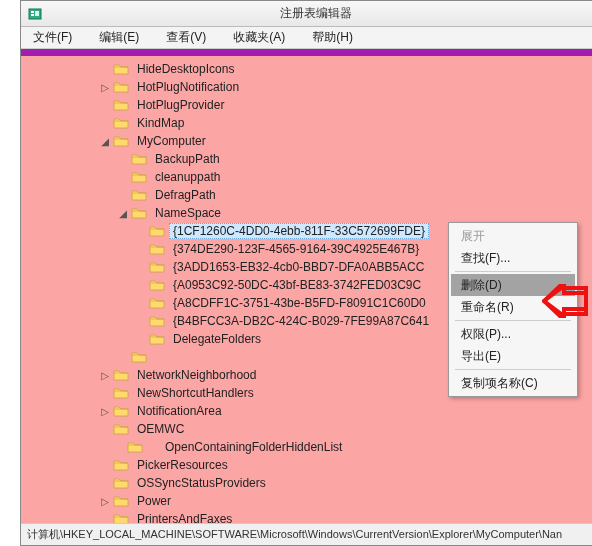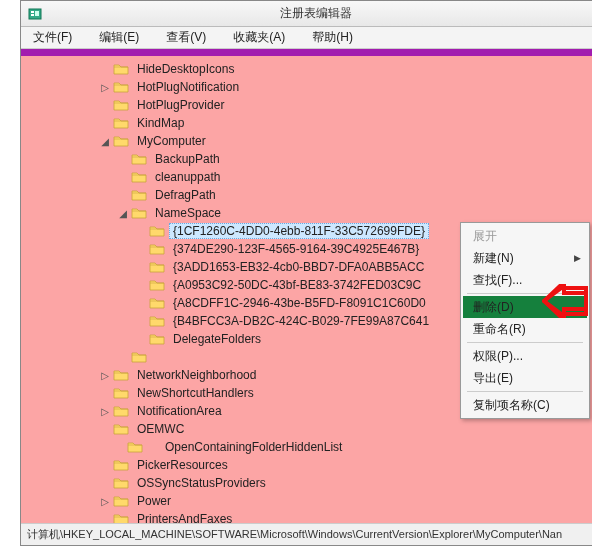--- a/index.html
+++ b/index.html
@@ -12,24 +12,24 @@
   .menu-item { padding: 2px 8px; color: #222; cursor: default; }
   .content { flex: 1; background: #fca5a5; overflow: hidden; position: relative; border-top: 7px solid #a21caf; }
   .tree { position: absolute; inset: 0; overflow: auto; padding: 4px 0 4px 6px; }
   .node { display: flex; align-items: center; height: 18px; white-space: nowrap; }
   .node .toggle { width: 12px; text-align: center; color: #555; font-size: 10px; cursor: default; }
   .node .folder { width: 16px; height: 14px; margin: 0 4px 0 2px; display: inline-block; }
   .folder svg { display: block; }
   .node .label { color: #222; padding: 1px 4px; }
   .node.selected .label { background: #cde8ff; border: 1px dotted #6aa9e0; padding: 0 3px; }
   .statusbar { height: 22px; background: #f0f0f0; border-top: 1px solid #ccc; display: flex; align-items: center; padding: 0 6px; overflow: hidden; white-space: nowrap; color: #333; font-size: 11px; }
-  .context-menu { position: absolute; top: 222px; left: 460px; width: 130px; background: #f6f6f6; border: 1px solid #999; box-shadow: 2px 2px 4px rgba(0,0,0,.25); padding: 2px; z-index: 20; }
+  .context-menu { position: absolute; top: 222px; left: 448px; width: 130px; background: #f6f6f6; border: 1px solid #999; box-shadow: 2px 2px 4px rgba(0,0,0,.25); padding: 2px; z-index: 20; }
   .ctx-item { height: 22px; display: flex; align-items: center; padding: 0 10px; color: #222; position: relative; cursor: default; }
   .ctx-item.disabled { color: #999; }
-  .ctx-item.highlight { background: #15803d; }
+  .ctx-item.highlight { background: #a3a3a3; }
   .ctx-item .arrow-sub { position: absolute; right: 6px; font-size: 9px; color: #444; }
   .ctx-sep { height: 1px; background: #ccc; margin: 2px 4px; }
   .red-arrow { position: absolute; top: 284px; left: 542px; z-index: 30; }
 </style>
 </head>
 <body>
 
 <div class="window">
 
   <div class="titlebar">
@@ -185,21 +185,21 @@
           <span class="label">{A0953C92-50DC-43bf-BE83-3742FED03C9C</span>
         </div>
         <div class="node" style="padding-left: 108px;">
           <span class="toggle"></span>
           <span class="folder">
             <svg width="16" height="14">
               <path d="M1 3 L6 3 L8 5 L15 5 L15 12 L1 12 Z" fill="#ffd96b" stroke="#c9a33a" stroke-width="0.8"></path>
               <path d="M1 5 L15 5" stroke="#c9a33a" stroke-width="0.6"></path>
             </svg>
           </span>
-          <span class="label">{A8CDFF1C-2946-43be-B5FD-F8091C1C60D0</span>
+          <span class="label">{A8CDFF1C-3751-43be-B5FD-F8091C1C60D0</span>
         </div>
         <div class="node" style="padding-left: 108px;">
           <span class="toggle"></span>
           <span class="folder">
             <svg width="16" height="14">
               <path d="M1 3 L6 3 L8 5 L15 5 L15 12 L1 12 Z" fill="#ffd96b" stroke="#c9a33a" stroke-width="0.8"></path>
               <path d="M1 5 L15 5" stroke="#c9a33a" stroke-width="0.6"></path>
             </svg>
           </span>
           <span class="label">{B4BFCC3A-DB2C-424C-B029-7FE99A87C641</span>
@@ -318,24 +318,20 @@
 
   <div class="statusbar">
     <span>计算机\HKEY_LOCAL_MACHINE\SOFTWARE\Microsoft\Windows\CurrentVersion\Explorer\MyComputer\Nan</span>
   </div>
 
 </div>
 
 <div class="context-menu">
   <div class="ctx-item disabled">
       <span>展开</span>
-    </div>
-  <div class="ctx-item">
-      <span>新建(N)</span>
-      <span class="arrow-sub">▶</span>
     </div>
   <div class="ctx-item">
       <span>查找(F)...</span>
     </div>
   <div class="ctx-sep"></div>
   <div class="ctx-item highlight">
       <span>删除(D)</span>
     </div>
   <div class="ctx-item">
       <span>重命名(R)</span>

